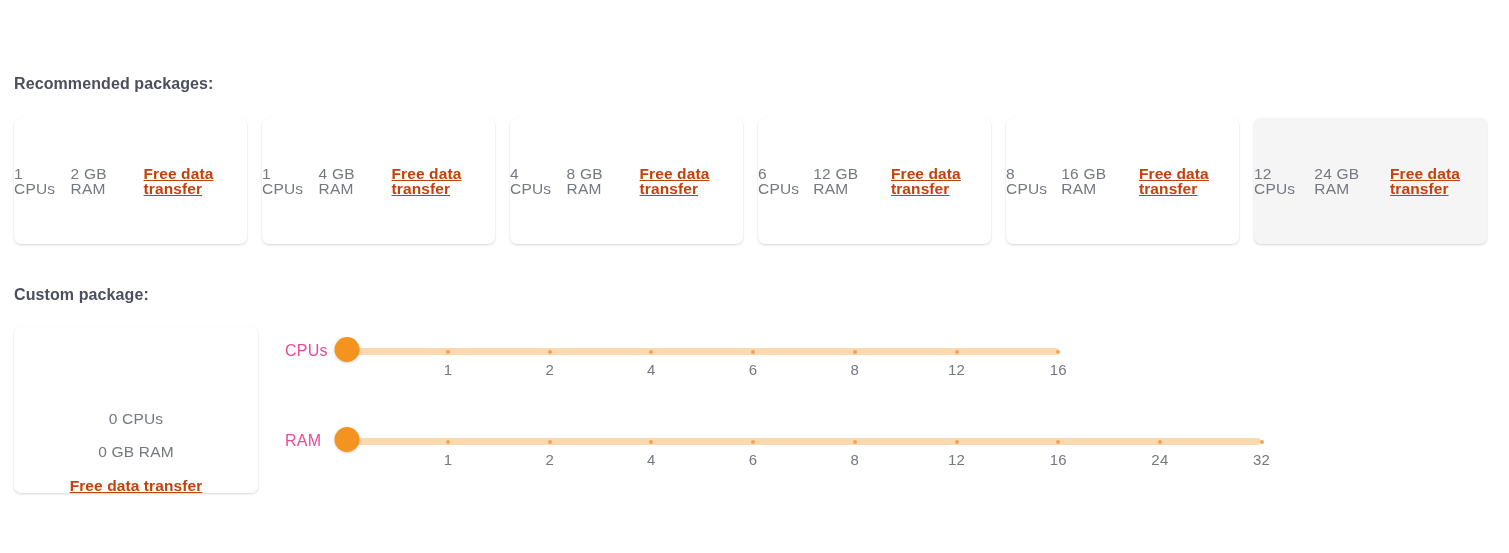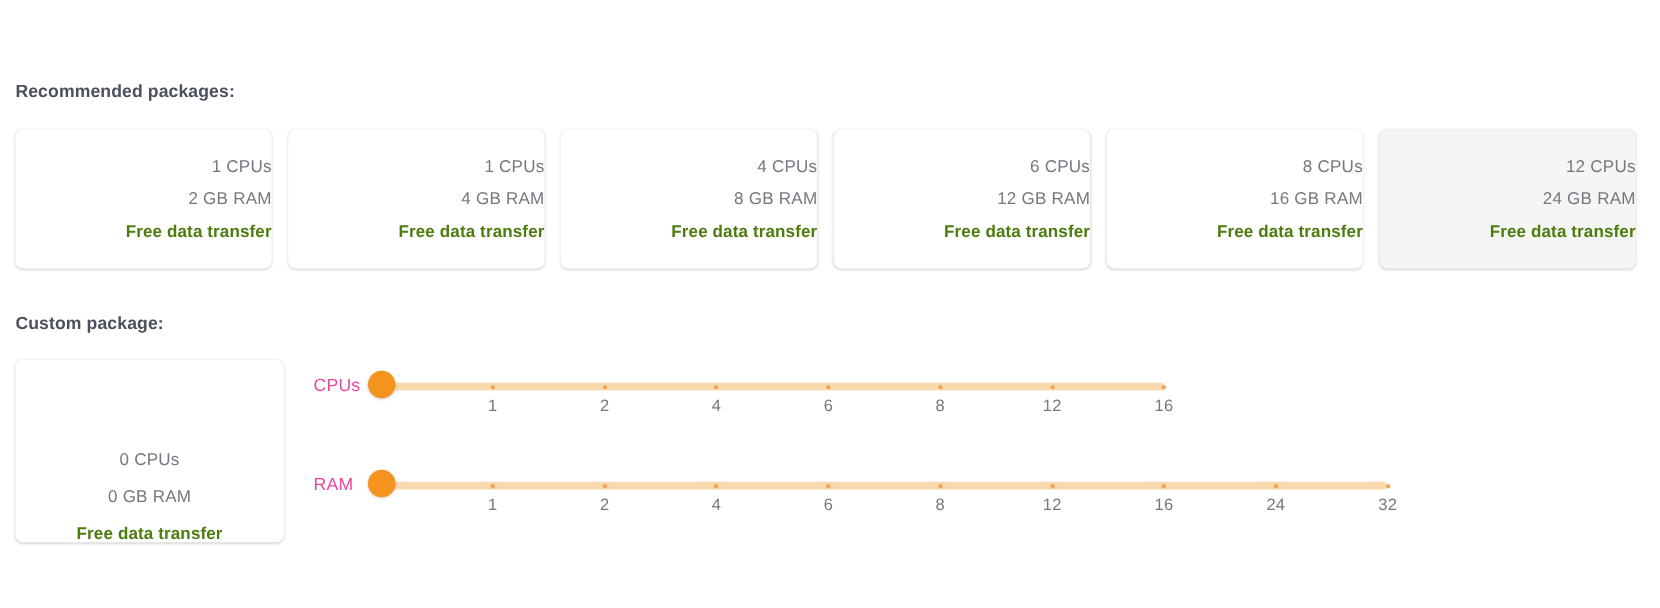--- a/index.html
+++ b/index.html
@@ -44,39 +44,40 @@
     display: flex;
     gap: 15px;
   }
   .pkg-card {
     width: 233px;
     height: 126px;
     background: #ffffff;
     border-radius: 7px;
     box-shadow: 0 1px 3px rgba(0,0,0,0.11), 0 1px 2px rgba(0,0,0,0.06);
     display: flex;
-    flex-direction: column;
-    align-items: flex-end;
+    flex-direction: row;
+    align-items: center;
     justify-content: center;
     gap: 14px;
     cursor: pointer;
   }
   .pkg-card.selected { background: #f5f5f5; }
   .spec {
     font-size: 15.5px;
     color: #74787f;
     letter-spacing: 0.2px;
     line-height: 1;
   }
   .transfer {
     font-size: 15.5px;
     font-weight: bold;
-    color: #4d7c0f;
+    color: #c2410c;
     letter-spacing: 0.1px;
     line-height: 1;
+    text-decoration: underline;
   }
 
   
   .custom-area {
     position: absolute;
     left: 0; top: 327px;
     width: 1509px;
     height: 175px;
   }
   .custom-card {

